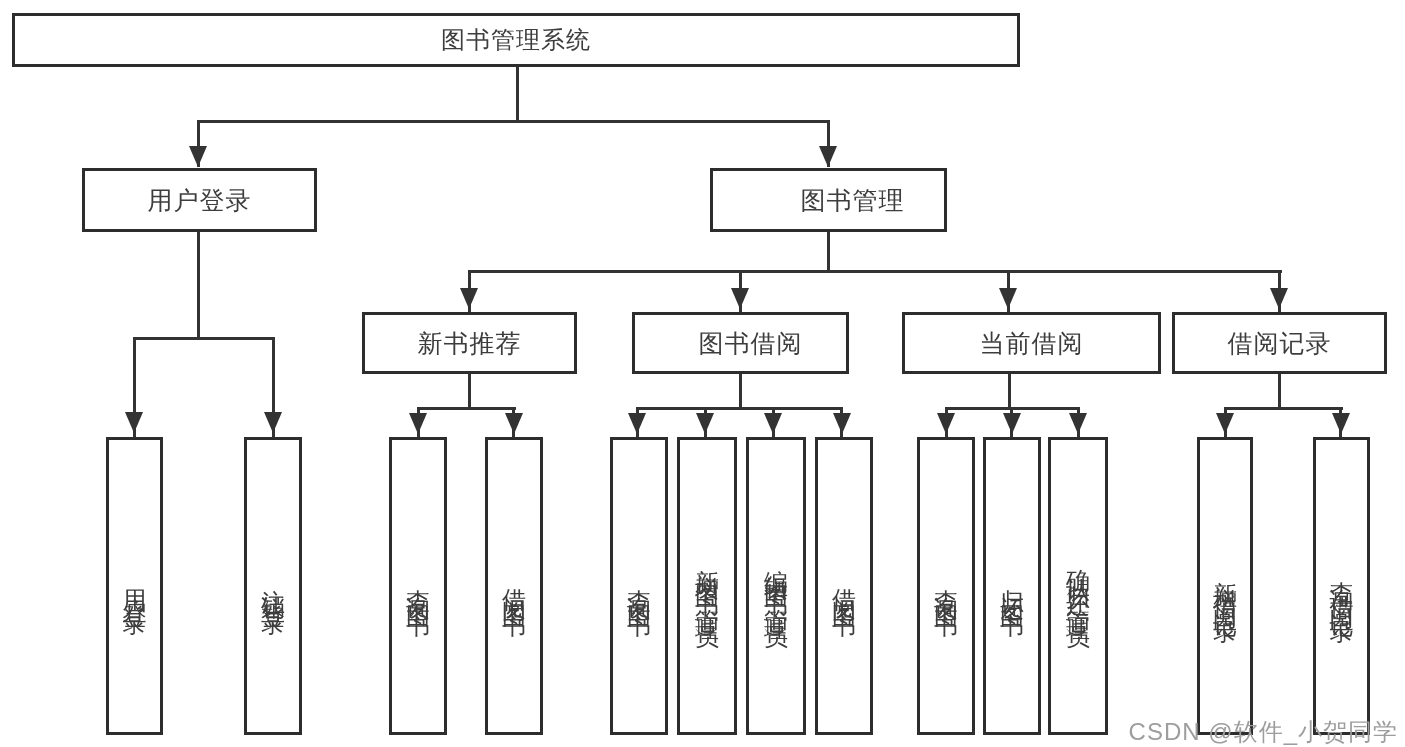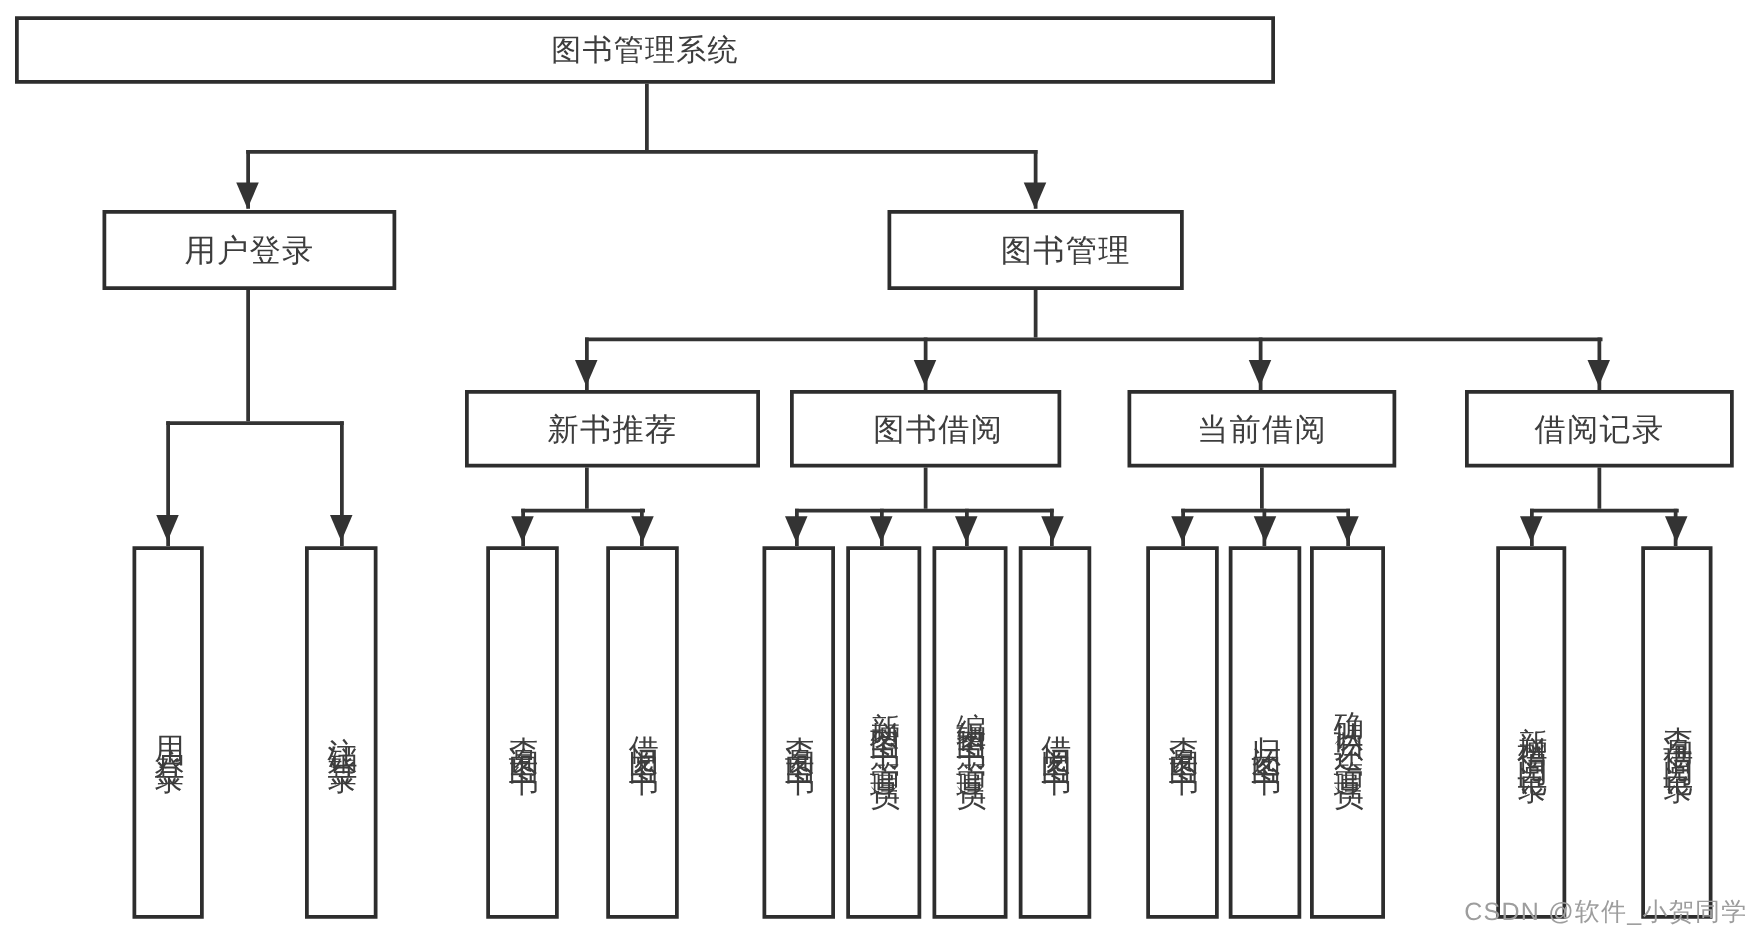--- a/index.html
+++ b/index.html
@@ -35,21 +35,21 @@
     position: absolute;
     width: 0; height: 0;
     border-left: 9px solid transparent;
     border-right: 9px solid transparent;
     border-top: 21px solid #333333;
   }
   .watermark {
     position: absolute;
     top: 716px;
     right: 7px;
-    font-size: 20px;
+    font-size: 24px;
     color: #9d9d9d;
     letter-spacing: 1px;
     white-space: nowrap;
   }
 </style>
 </head>
 <body>
 
 <div class="canvas">
 
@@ -79,23 +79,23 @@
   <div class="line" style="left:468px; top:270px; width:814px; height:3px;"></div>
   <div class="line" style="left:468px; top:270px; width:3px; height:42px;"></div>
   <div class="arrow" style="left:460px; top:288px;"></div>
   <div class="line" style="left:739px; top:270px; width:3px; height:42px;"></div>
   <div class="arrow" style="left:731px; top:288px;"></div>
   <div class="line" style="left:1007px; top:270px; width:3px; height:42px;"></div>
   <div class="arrow" style="left:999px; top:288px;"></div>
   <div class="line" style="left:1278px; top:270px; width:3px; height:42px;"></div>
   <div class="arrow" style="left:1270px; top:288px;"></div>
 
-  <div class="box hbox" style="left:372px; top:312px; width:236px; height:62px;">新书推荐</div>
+  <div class="box hbox" style="left:362px; top:312px; width:215px; height:62px;">新书推荐</div>
   <div class="box hbox" style="left:632px; top:312px; width:217px; height:62px;padding-left:20px;">图书借阅</div>
-  <div class="box hbox" style="left:902px; top:312px; width:215px; height:62px;">当前借阅</div>
+  <div class="box hbox" style="left:902px; top:312px; width:259px; height:62px;">当前借阅</div>
   <div class="box hbox" style="left:1172px; top:312px; width:215px; height:62px;">借阅记录</div>
 
   <div class="line" style="left:468px; top:374px; width:3px; height:33px;"></div>
   <div class="line" style="left:417px; top:407px; width:99px; height:3px;"></div>
   <div class="line" style="left:417px; top:407px; width:3px; height:30px;"></div>
   <div class="arrow" style="left:409px; top:413px;"></div>
   <div class="line" style="left:512px; top:407px; width:3px; height:30px;"></div>
   <div class="arrow" style="left:505px; top:413px;"></div>
   <div class="box vbox" style="left:389px; top:437px; width:58px; height:298px;">查询图书</div>
   <div class="box vbox" style="left:485px; top:437px; width:58px; height:298px;">借阅图书</div>

